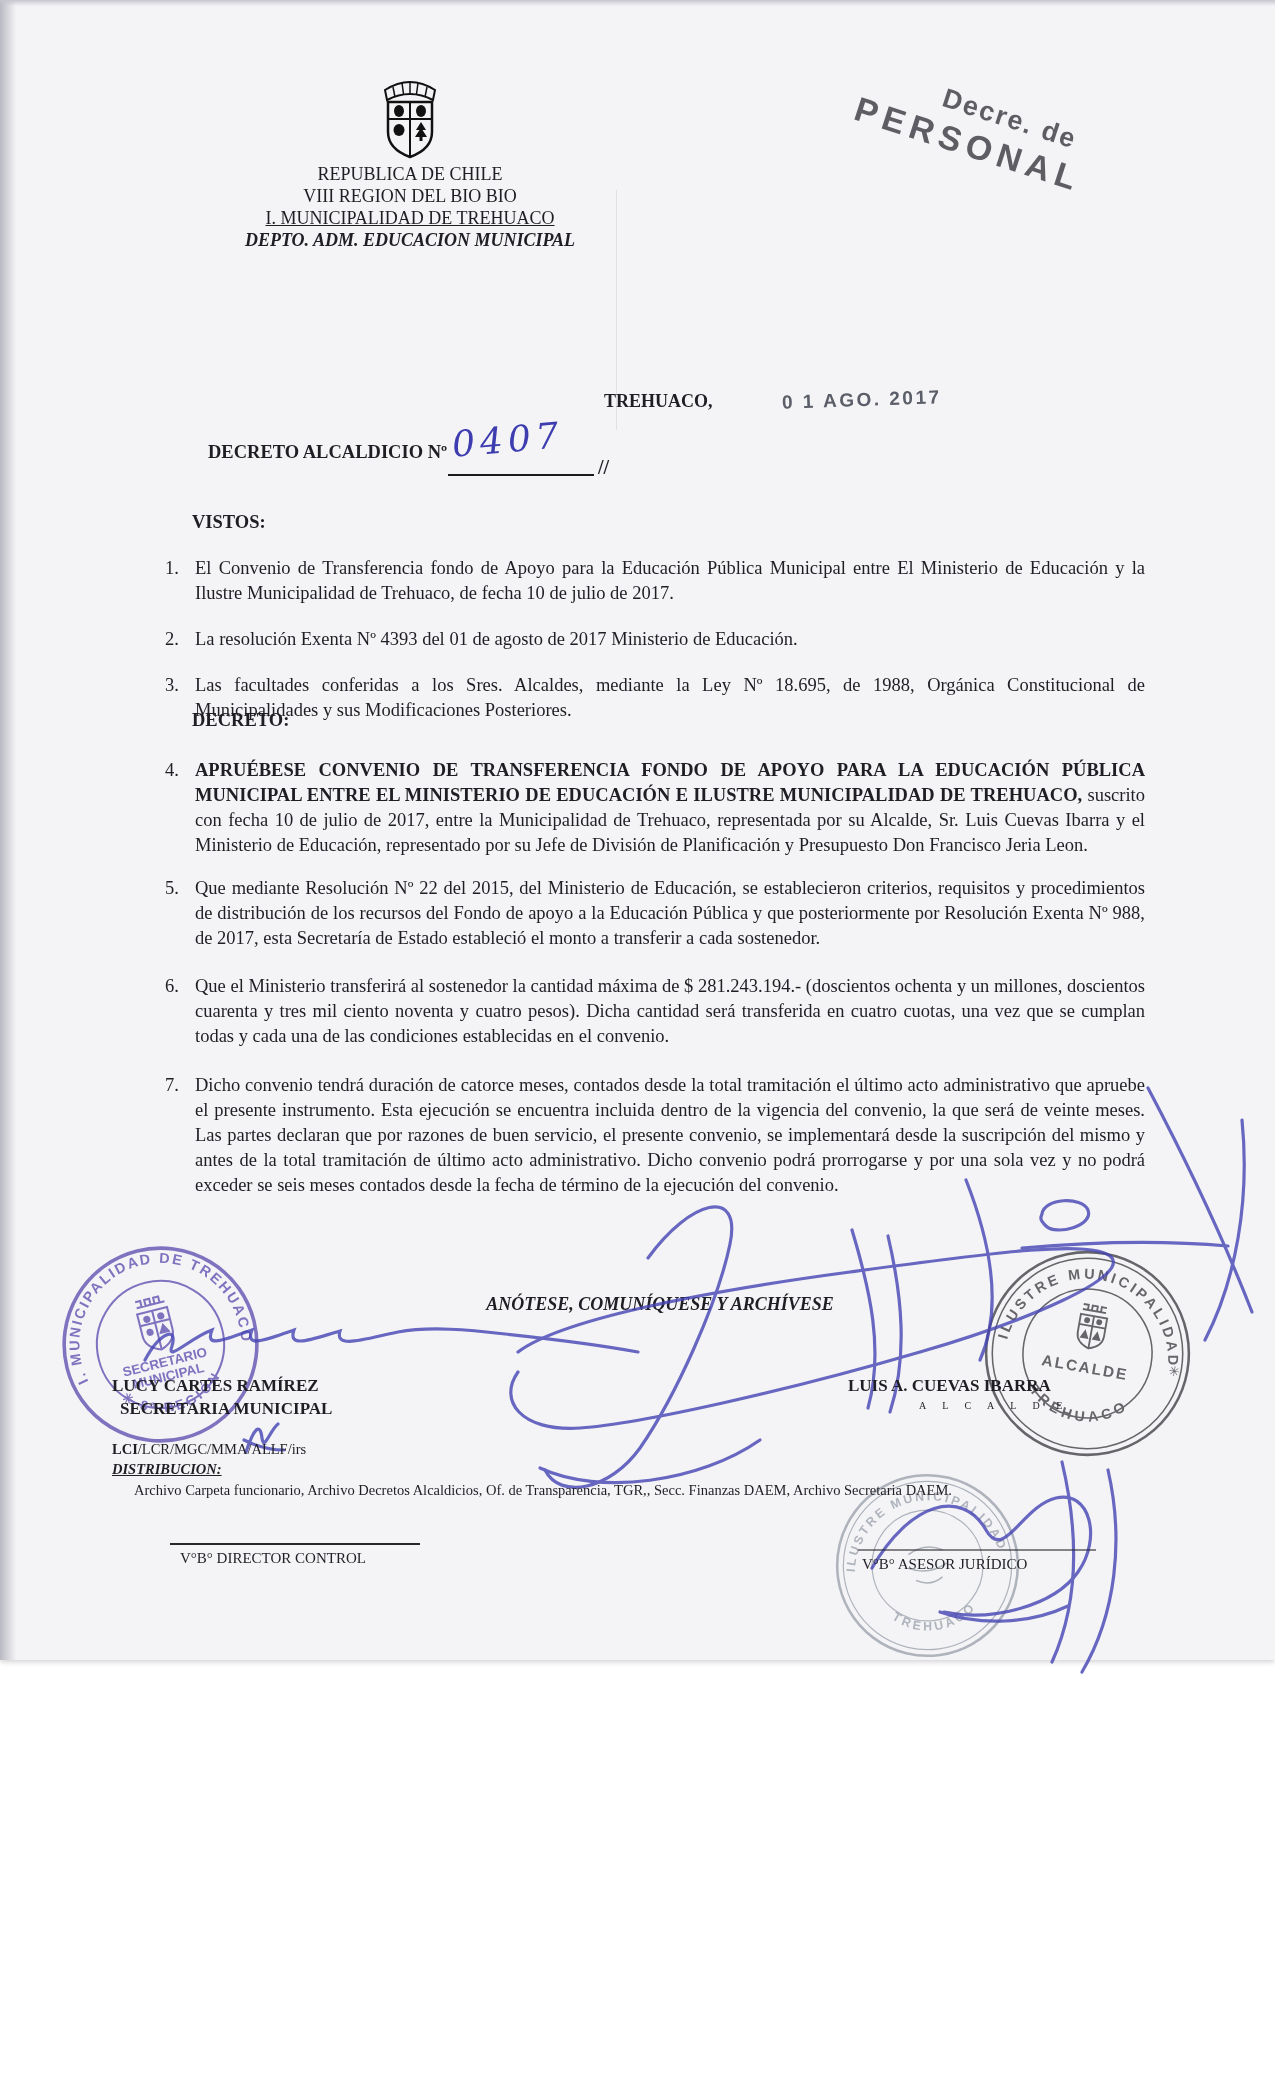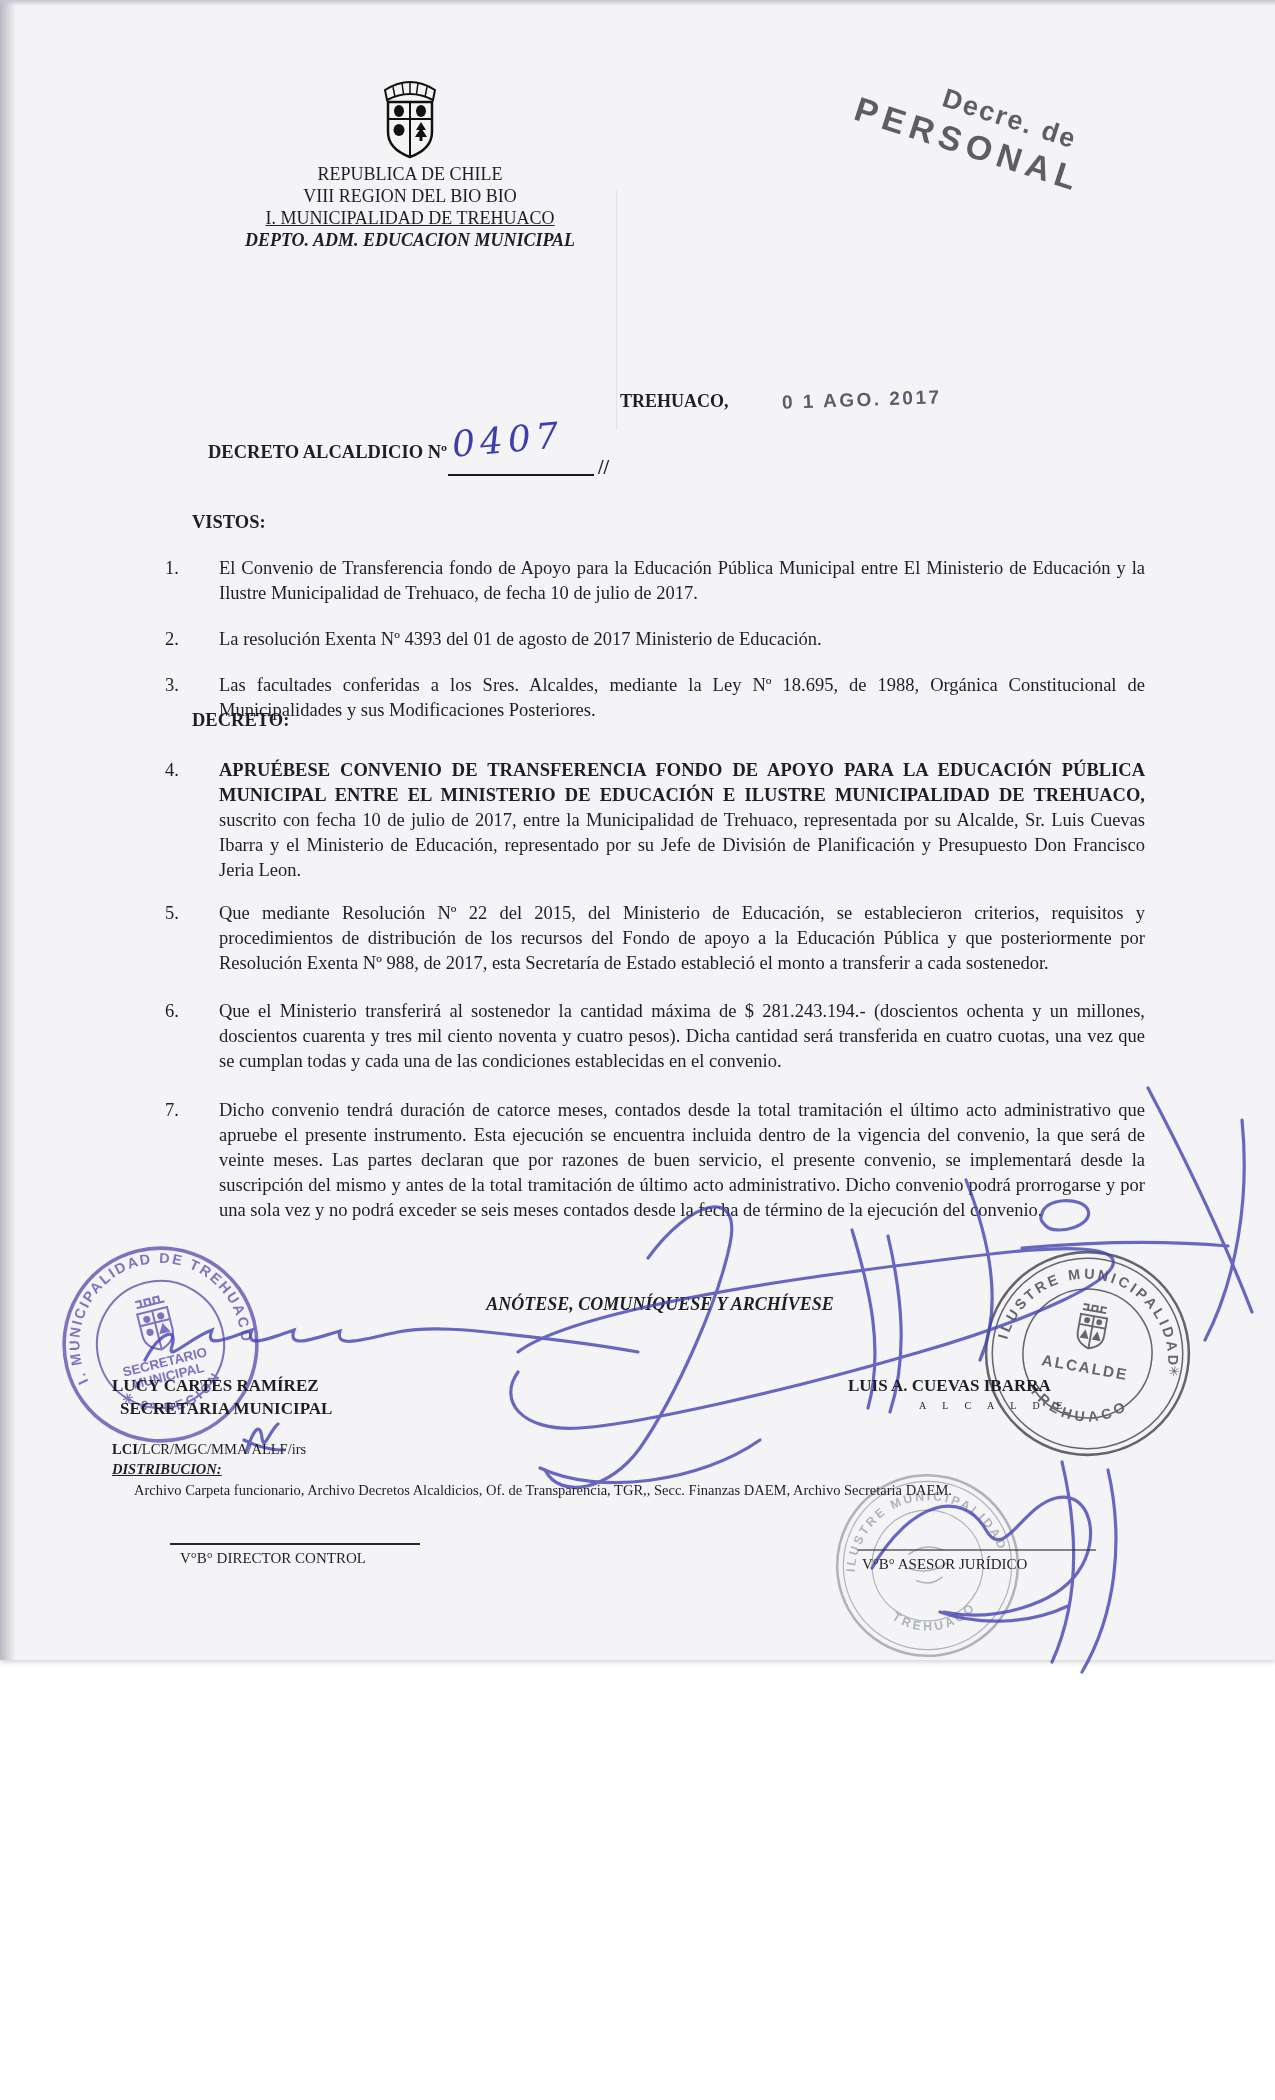--- a/index.html
+++ b/index.html
@@ -15,34 +15,34 @@
   .fold-line{position:absolute;left:616px;top:190px;width:1px;height:240px;background:rgba(50,50,80,.10);}
   .hdr{position:absolute;left:210px;top:163px;width:400px;text-align:center;font-size:18px;line-height:22px;}
   .hdr .u{text-decoration:underline;}
   .hdr .bi{font-weight:bold;font-style:italic;}
   .corner-stamp{position:absolute;left:872px;top:58px;transform:rotate(18deg);transform-origin:left top;
                 font-family:"Liberation Sans",sans-serif;color:#3d3d44;opacity:.82;}
   .corner-stamp .l1{font-size:27px;font-weight:bold;letter-spacing:2px;padding-left:80px;}
   .corner-stamp .l2{font-size:34px;font-weight:bold;letter-spacing:6px;margin-top:2px;}
   .ref{position:absolute;left:620px;top:282px;width:542px;font-size:17.5px;line-height:23px;text-align:justify;}
   .ref .b{font-weight:bold;}
-  .place{position:absolute;left:620px;top:391px;font-size:18px;font-weight:bold;}
+  .place{position:absolute;left:604px;top:391px;font-size:18px;font-weight:bold;}
   .date-stamp{position:absolute;left:782px;top:389px;font-family:"Liberation Sans",sans-serif;
               font-weight:bold;font-size:19px;letter-spacing:2.5px;color:#464a55;transform:rotate(-2deg);opacity:.88;}
   .decree-label{position:absolute;left:208px;top:442px;font-size:18.5px;font-weight:bold;}
   .decree-hand{position:absolute;left:452px;top:419px;font-family:"DejaVu Serif",serif;font-style:italic;
                font-size:36px;letter-spacing:5px;color:#3d3db0;transform:rotate(-5deg);}
   .decree-underline{position:absolute;left:448px;top:446px;width:146px;height:28px;border-bottom:2px solid #1a1a1a;}
   .decree-slashes{position:absolute;left:598px;top:456px;font-size:20px;font-weight:bold;}
   .sec-head{position:absolute;font-size:18.5px;font-weight:bold;}
   .list{position:absolute;left:165px;width:980px;font-size:18.5px;line-height:25px;}
   .li{display:flex;margin-bottom:21px;}
   .li:last-child{margin-bottom:0;}
   .num{flex:none;width:30px;}
-  .txt{flex:1;text-align:justify;margin-left:24px;}
+  .txt{flex:1;text-align:justify;}
   .txt .b{font-weight:bold;}
   .closing{position:absolute;left:400px;top:1294px;width:520px;text-align:center;font-size:18px;font-weight:bold;font-style:italic;}
   .name{position:absolute;font-size:17px;font-weight:bold;}
   .title{position:absolute;font-size:17px;}
   .alcalde{position:absolute;font-size:10px;letter-spacing:7px;padding-left:27px;}
   .initials{position:absolute;left:112px;top:1441px;font-size:14.5px;}
   .initials .b{font-weight:bold;}
   .distrib-label{position:absolute;left:112px;top:1461px;font-size:14.5px;font-weight:bold;font-style:italic;text-decoration:underline;}
   .distrib-text{position:absolute;left:126px;top:1482px;width:1030px;font-size:14.5px;margin-left:8px;}
   .vb-line{position:absolute;border-top:2px solid #26262c;height:0;}

